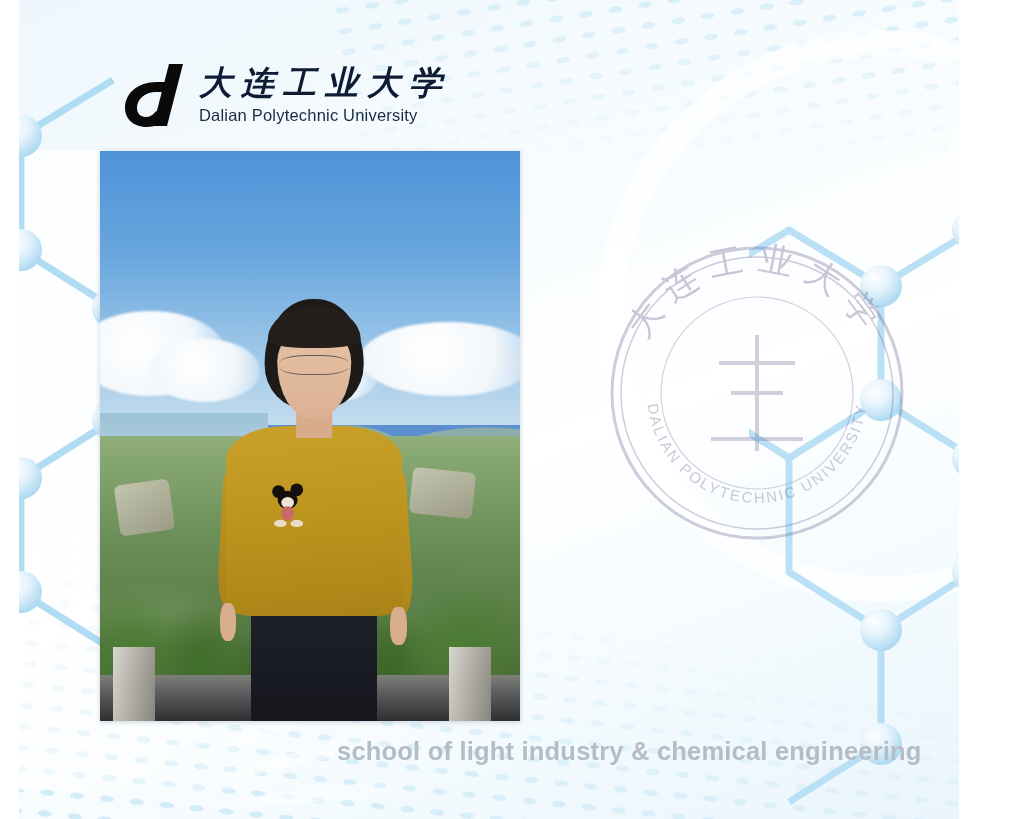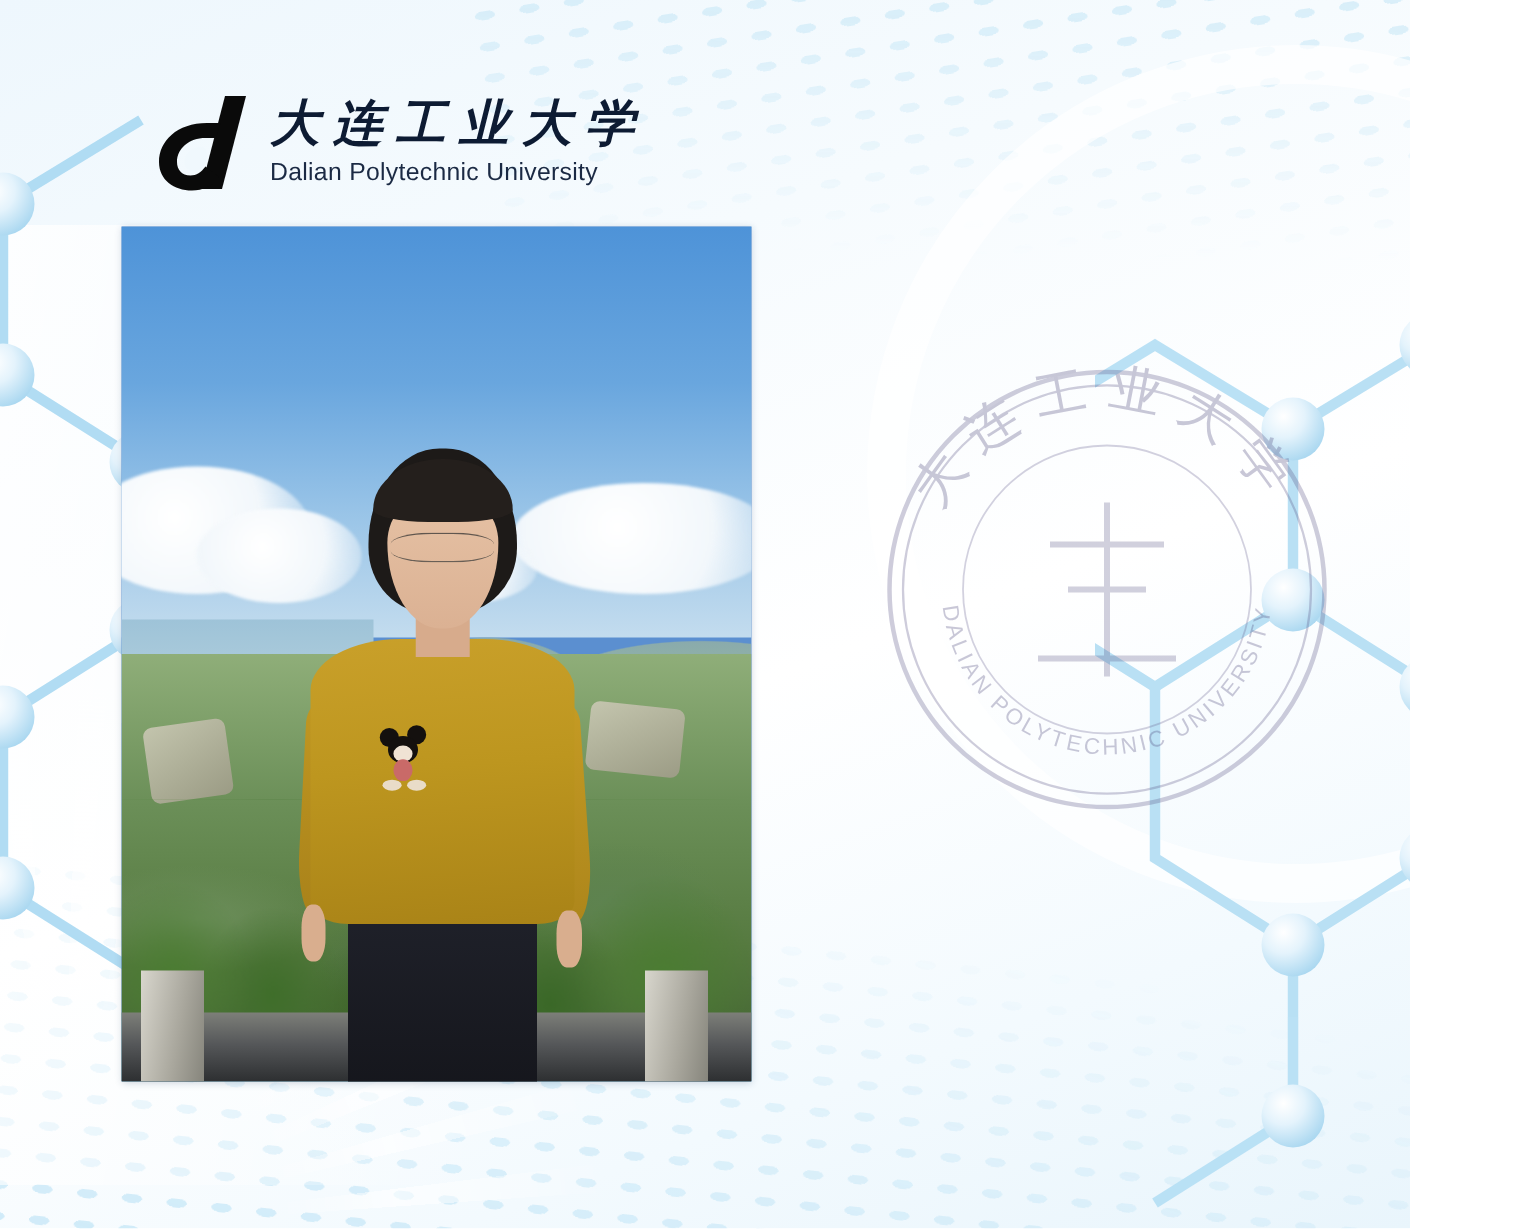--- a/index.html
+++ b/index.html
@@ -9,20 +9,21 @@
   }
   body {
     font-family: "Liberation Sans", sans-serif;
   }
   .slide {
     position: relative;
     width: 940px;
     height: 819px;
     overflow: hidden;
     background: #ffffff;
+    margin-left: 19px;
   }
 
   
   .bg-base {
     position: absolute;
     inset: 0;
     background:
       linear-gradient(160deg, #eef7fd 0%, #f6fbfe 28%, #ffffff 55%, #f3fafe 80%, #e9f5fc 100%);
   }
   
@@ -419,14 +420,15 @@
     </text>
     <g stroke="#4f4a7d" stroke-width="4" fill="none" opacity=".85">
       <path d="M150 92 L150 208"></path>
       <path d="M112 120 L188 120"></path>
       <path d="M104 196 L196 196"></path>
       <path d="M124 150 L176 150"></path>
     </g>
   </svg>
 
 
+  <div class="footer">school of light industry &amp; chemical engineering</div>
 
 </div>
 
 </body></html>

